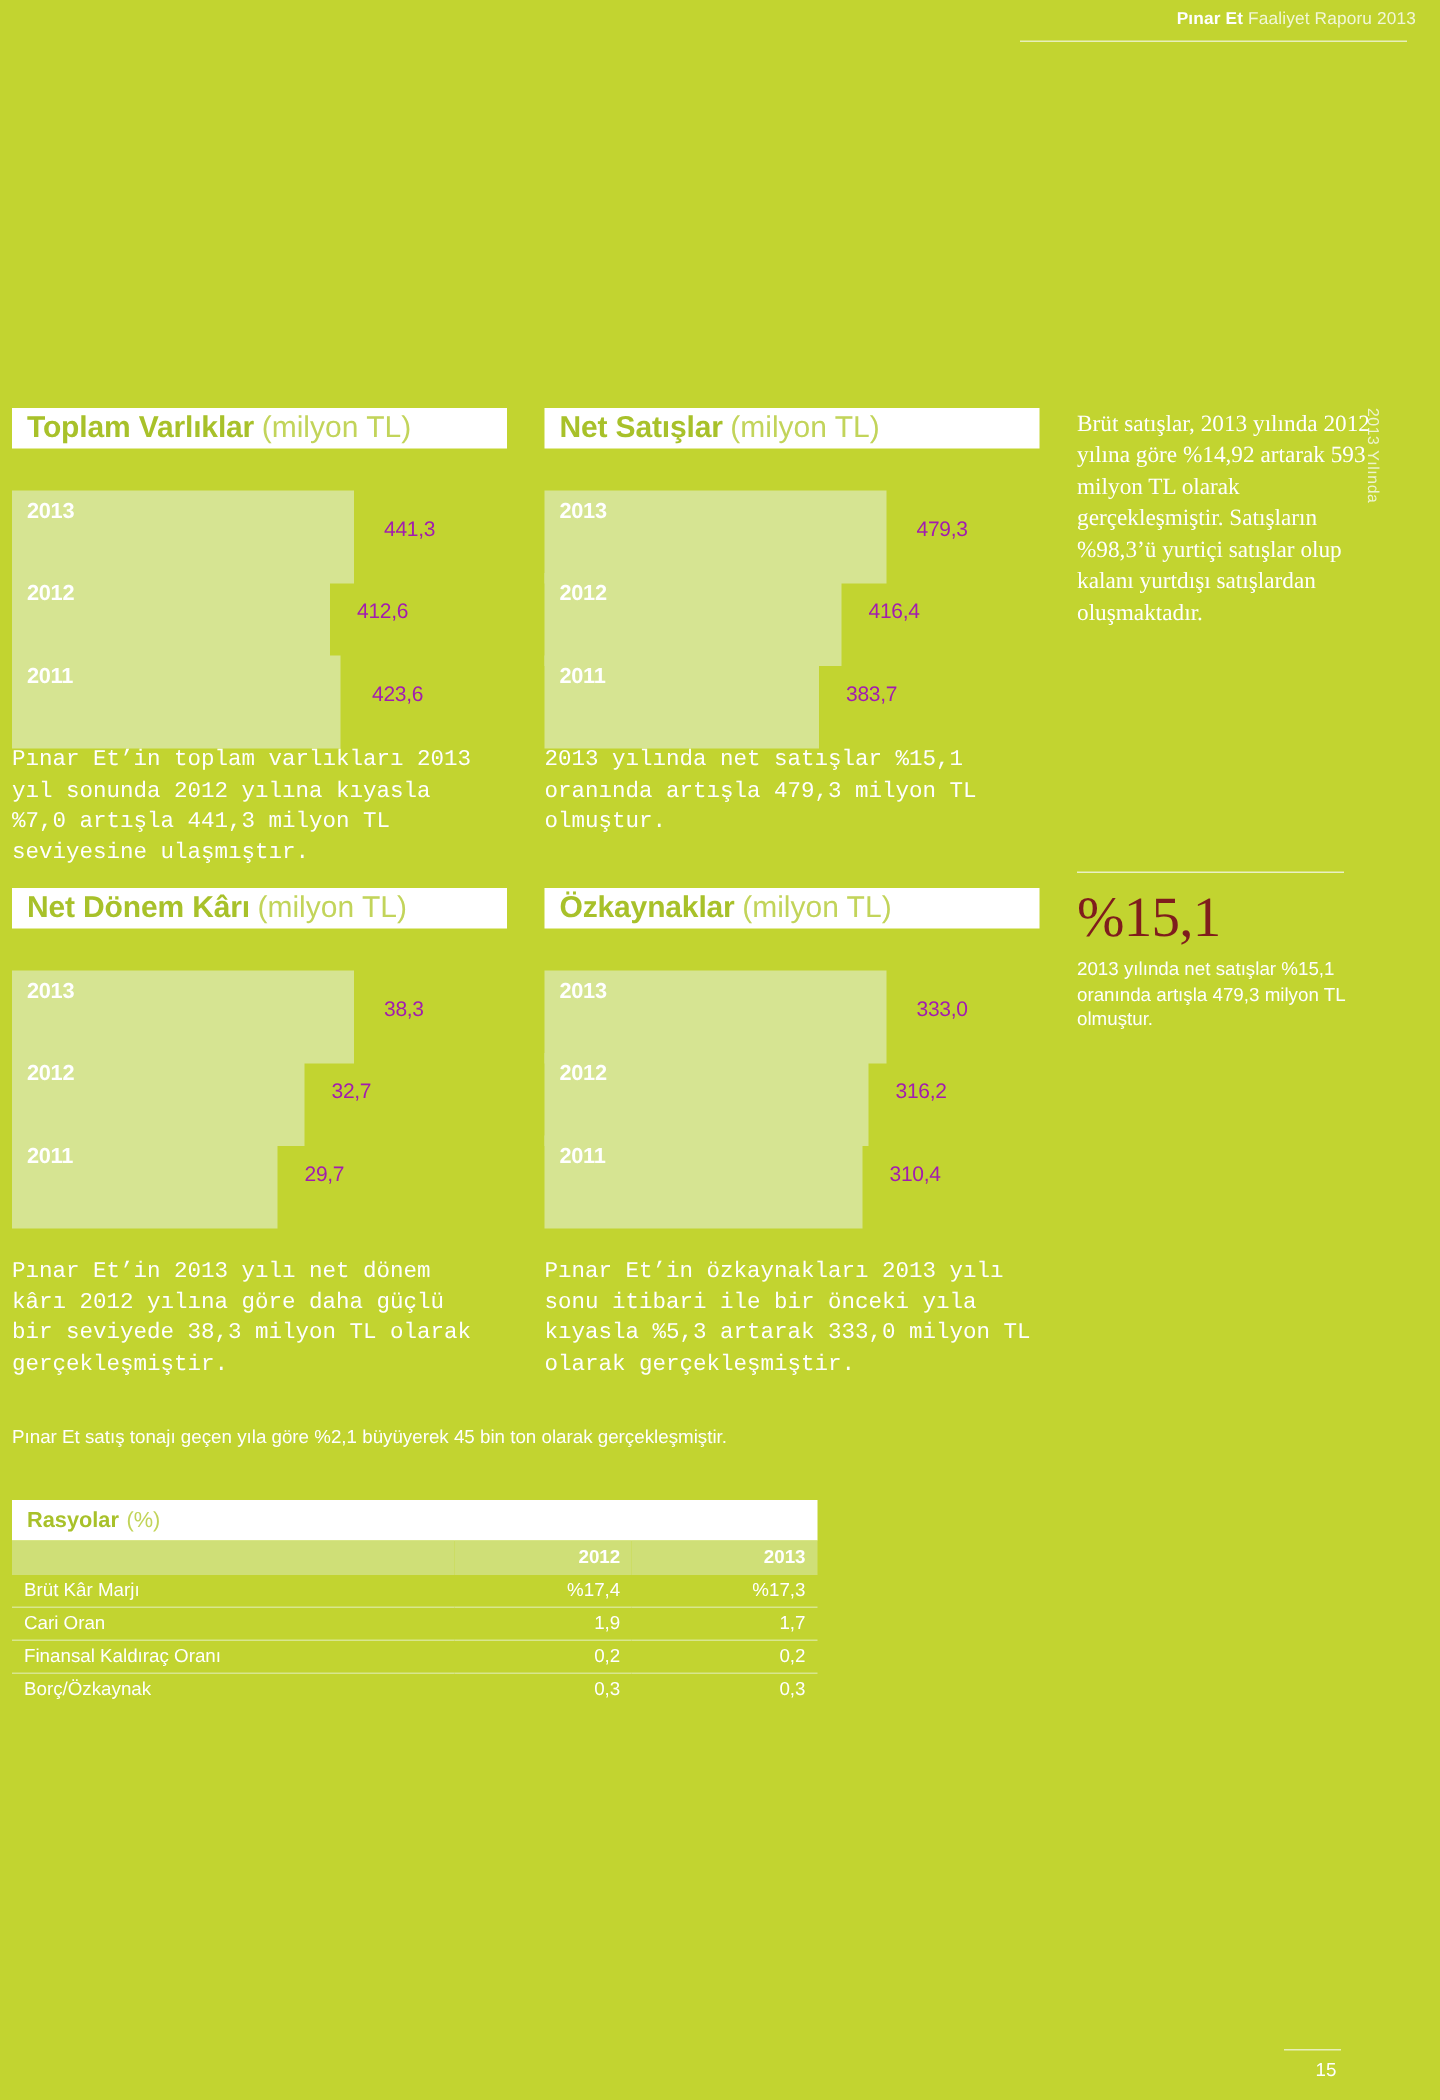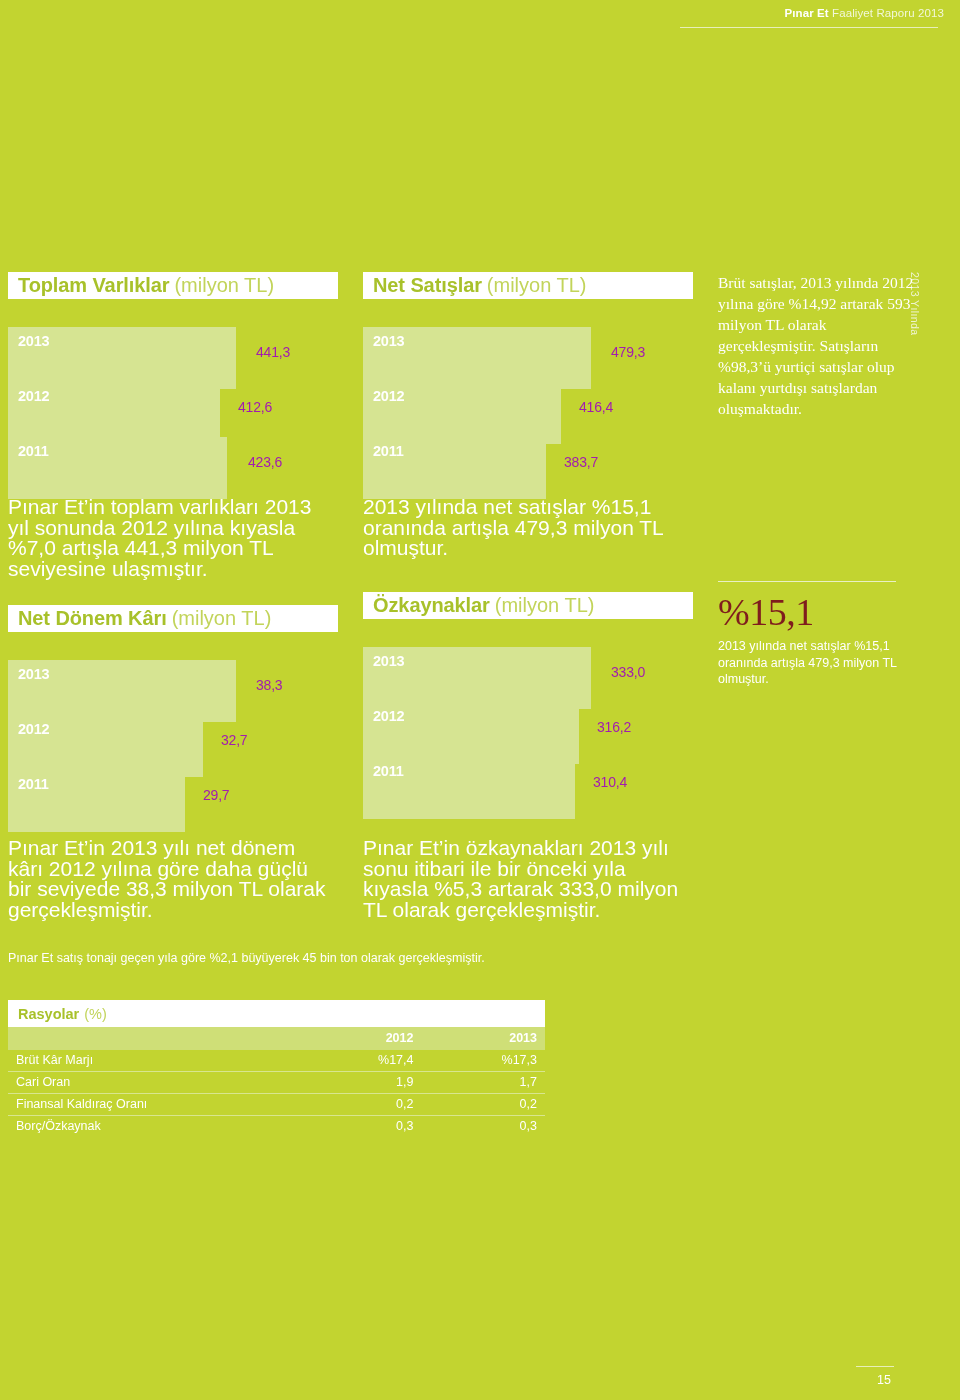--- a/index.html
+++ b/index.html
@@ -107,22 +107,22 @@
     font-size: 14px;
     color: #a21caf;
     letter-spacing: -.2px;
     z-index: 5;
     white-space: nowrap;
   }
 
   
   .serif-note {
     position: absolute;
-    font-family: Liberation Sans, sans-serif;
-    font-size: 21px;
+    font-family: Liberation Mono, monospace;
+    font-size: 15px;
     line-height: 20.5px;
     color: #ffffff;
   }
 
   
   .rnote {
     position: absolute;
     font-family: "Liberation Serif", serif;
     font-size: 15.5px;
     line-height: 21px;
@@ -274,21 +274,21 @@
     </div>
   </div>
 </div>
 <div class="serif-note" style="left:363px; top:497px; width:320px;">2013 yılında net satışlar %15,1 oranında artışla 479,3 milyon TL olmuştur.</div>
 
 <div class="rnote" style="left:718px; top:272px;">Brüt satışlar, 2013 yılında 2012 yılına göre %14,92 artarak 593 milyon TL olarak gerçekleşmiştir. Satışların %98,3’ü yurtiçi satışlar  olup kalanı yurtdışı satışlardan oluşmaktadır.</div>
 <div class="rrule" style="left:718px; top:581px; width:178px;"></div>
 <div class="bignum" style="left:718px; top:593px;">%15,1</div>
 <div class="bigsub" style="left:718px; top:638px;">2013 yılında net satışlar %15,1 oranında artışla 479,3 milyon TL olmuştur.</div>
 
-<div class="panel" style="left:8px; top:592px; width:330px;margin-top:13px;">
+<div class="panel" style="left:8px; top:592px; width:330px;">
   <div class="panel-title">
     <span class="t-main">Net Dönem Kârı</span>
     <span class="t-unit">(milyon TL)</span>
   </div>
   <div class="bars" style="height:160px; margin-top:28px;">
     <div class="barrow" style="top:0px; height:62px; width:330px;">
       <div class="barfill" style="width:228px;"></div>
       <span class="barlabel">2013</span>
       <span class="barvalue" style="left:248px;">38,3</span>
     </div>

